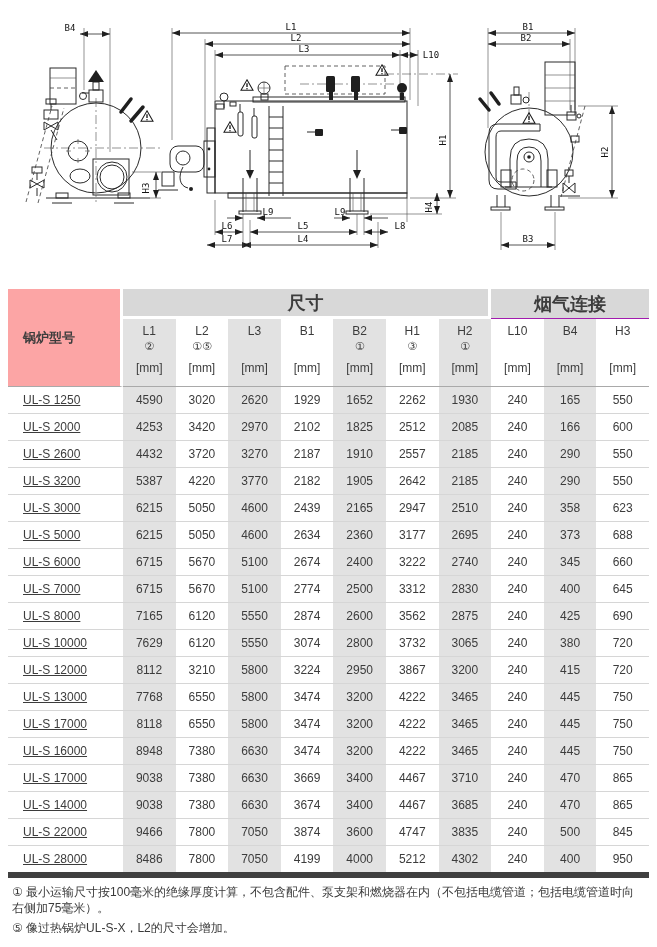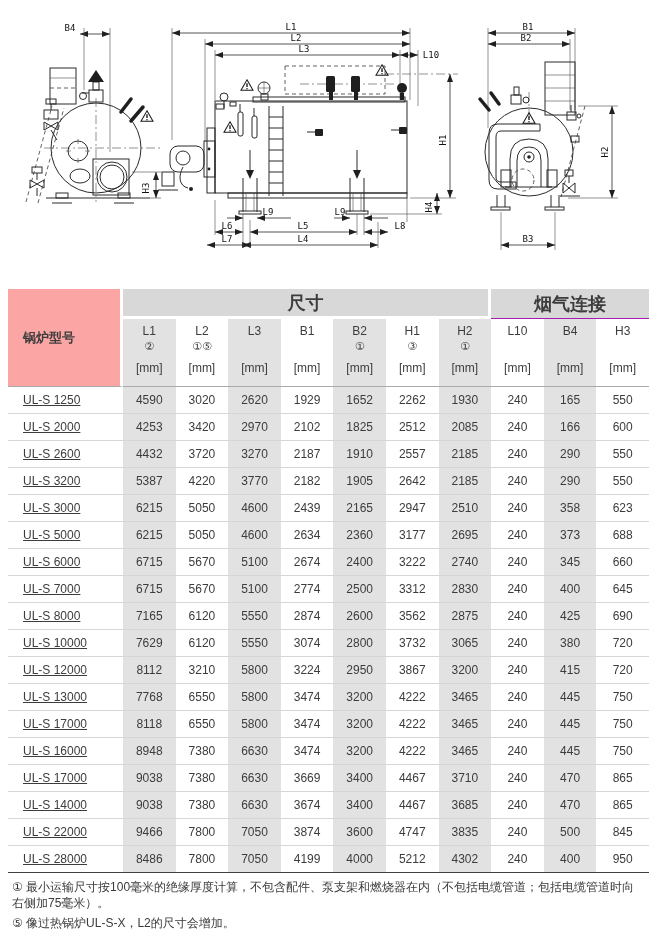--- a/index.html
+++ b/index.html
@@ -39,21 +39,21 @@
     height:62px; vertical-align:top; padding-top:5px; text-align:center;
     border-bottom:1px solid #a9a9a9; font-size:12px;
   }
   .cname { font-size:12px; line-height:15px; }
   .cnote { font-size:11px; line-height:14px; min-height:14px; }
   .cunit { font-size:12px; line-height:15px; margin-top:8px; }
   tbody td {
     height:26px; border-bottom:1px solid #d6d6d6; text-align:center; font-size:12px;
   }
   tbody td.model { text-align:left; padding-left:15px;text-decoration:underline; }
-  tbody tr:last-child td { border-bottom:1px solid #404040;margin-top:17px; }
+  tbody tr:last-child td { border-bottom:6px solid #404040;margin-top:17px; }
   
   .footnotes { margin:6px 8px 0 8px; font-size:12px; line-height:16px; color:#3a3a3a; }
   .footnotes p { margin:4px; }
 </style>
 </head>
 <body>
 
 <div class="page">
 
   

